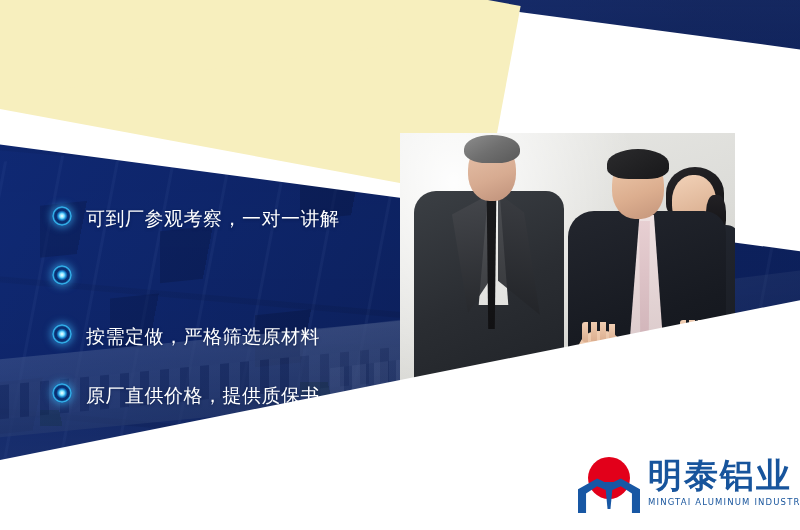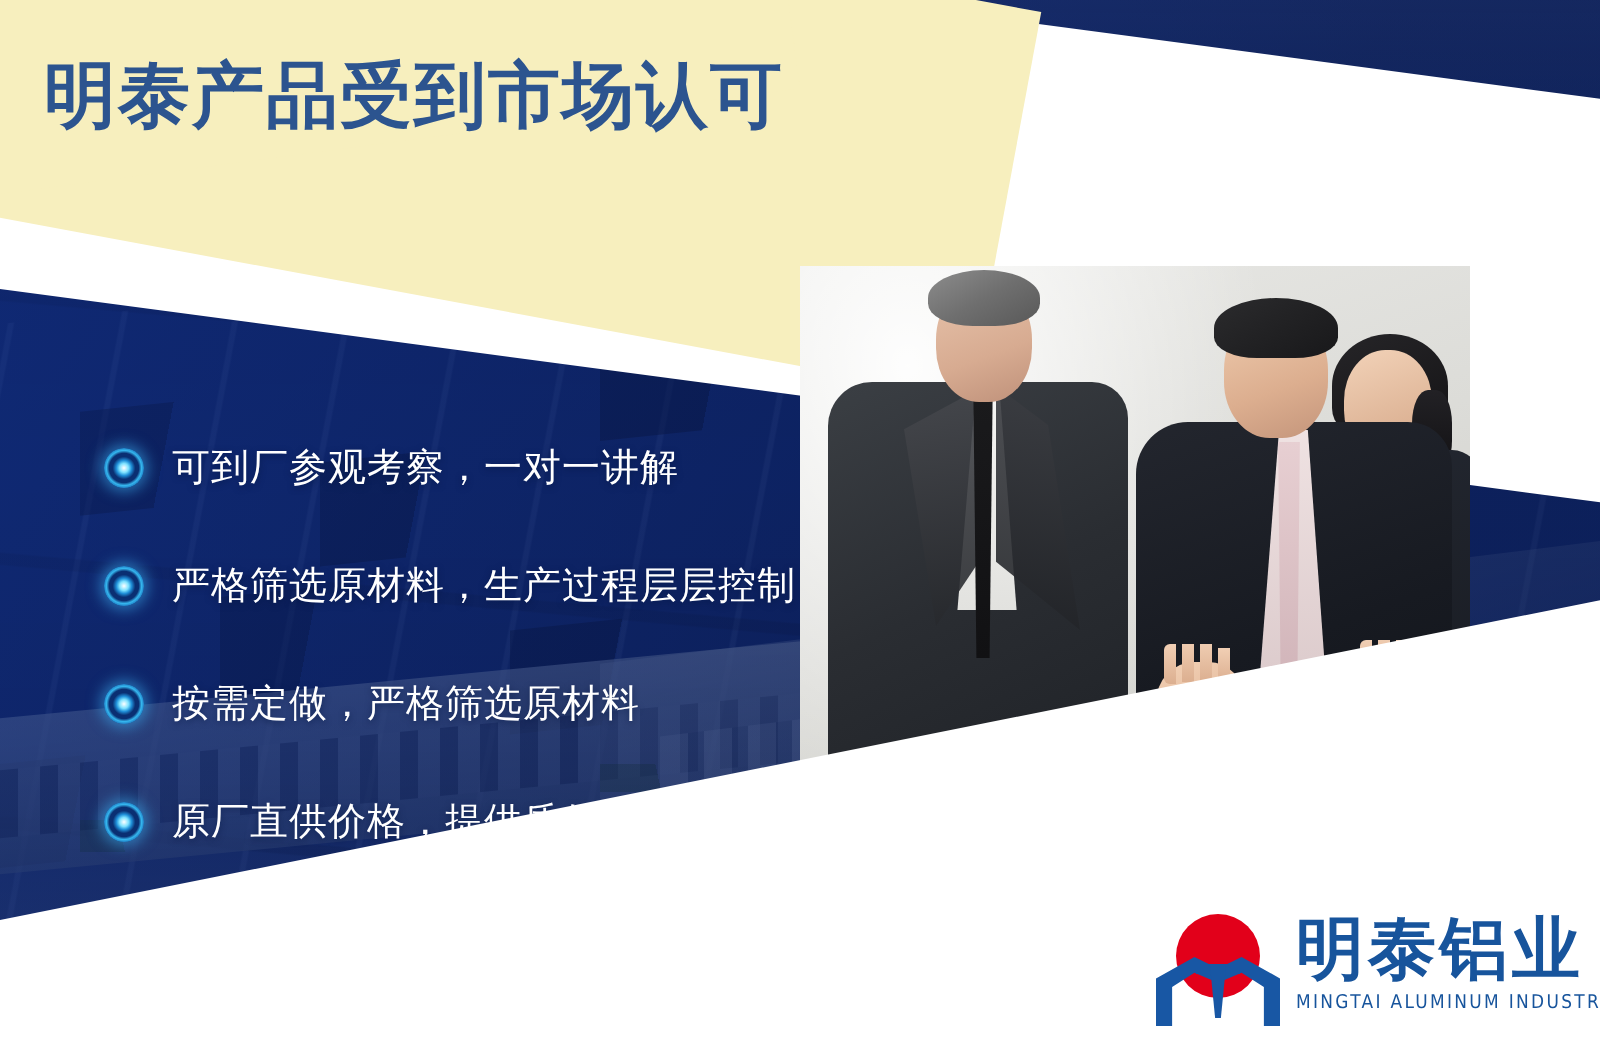--- a/index.html
+++ b/index.html
@@ -203,21 +203,21 @@
 
   
   .bullets {
     position: absolute;
     left: 52px;
     top: 206px;
     z-index: 12;
   }
   .bullet-row {
     display: flex;
-    align-items: center;
+    align-items: flex-start;
     height: 56px;
     margin-bottom: 3px;
   }
   .bullet-icon {
     position: relative;
     width: 20px;
     height: 20px;
     flex: 0 0 20px;
     margin-right: 14px;
     border-radius: 50%;
@@ -491,30 +491,28 @@
     <div class="bg-cars"></div>
     <div class="bg-green"></div>
     <div class="bg-tint"></div>
     <div class="bg-tint2"></div>
   </div>
 
   <div class="ribbon-white-top"></div>
   <div class="ribbon-yellow"></div>
   <div class="ribbon-yellow2"></div>
 
-  <div class="title">明泰产品受到市场认可</div>
 
   <div class="bullets">
     <div class="bullet-row">
       <span class="bullet-icon"></span>
       <span class="bullet-text">可到厂参观考察，一对一讲解</span>
     </div>
     <div class="bullet-row">
       <span class="bullet-icon"></span>
-      <span class="bullet-text">严格筛选原材料，生产过程层层控制</span>
     </div>
     <div class="bullet-row">
       <span class="bullet-icon"></span>
       <span class="bullet-text">按需定做，严格筛选原材料</span>
     </div>
     <div class="bullet-row">
       <span class="bullet-icon"></span>
       <span class="bullet-text">原厂直供价格，提供质保书</span>
     </div>
   </div>

